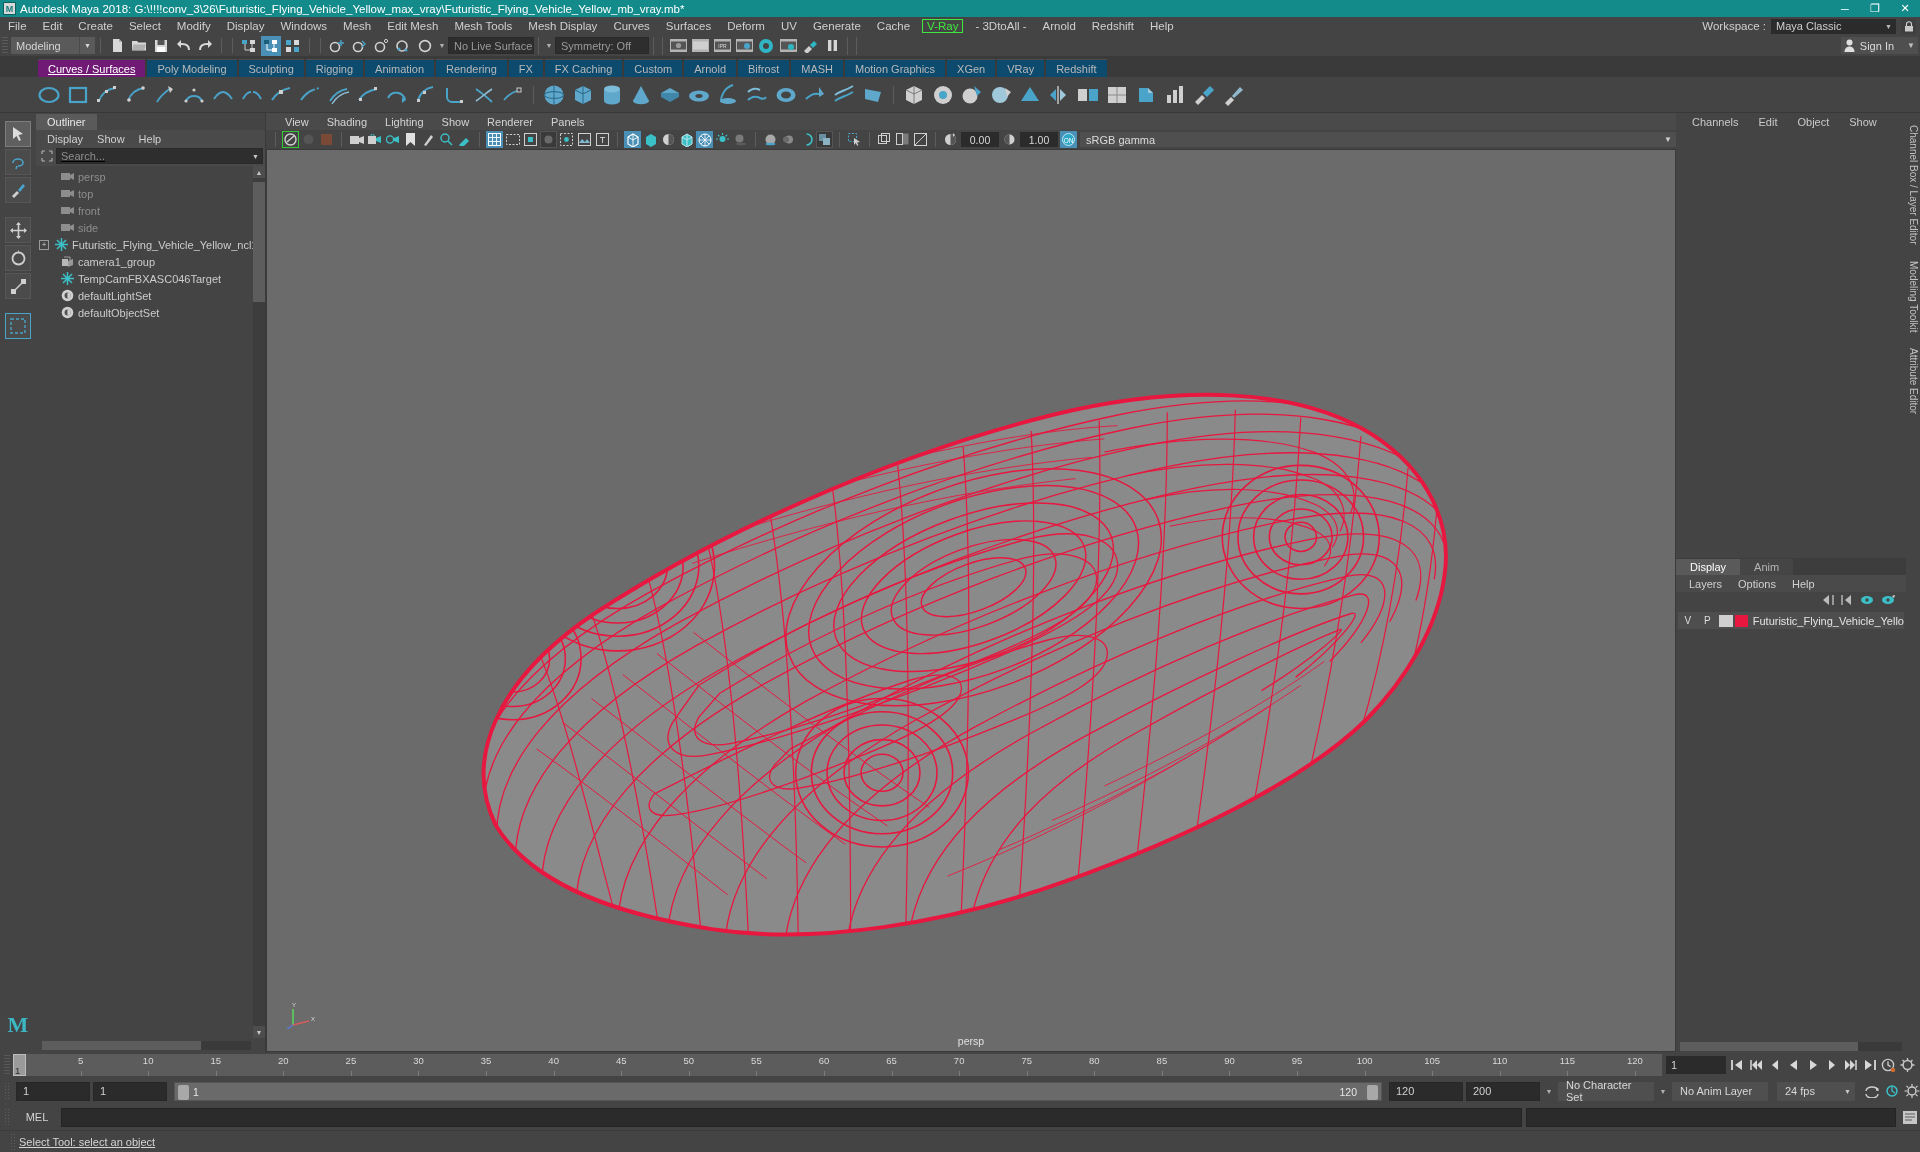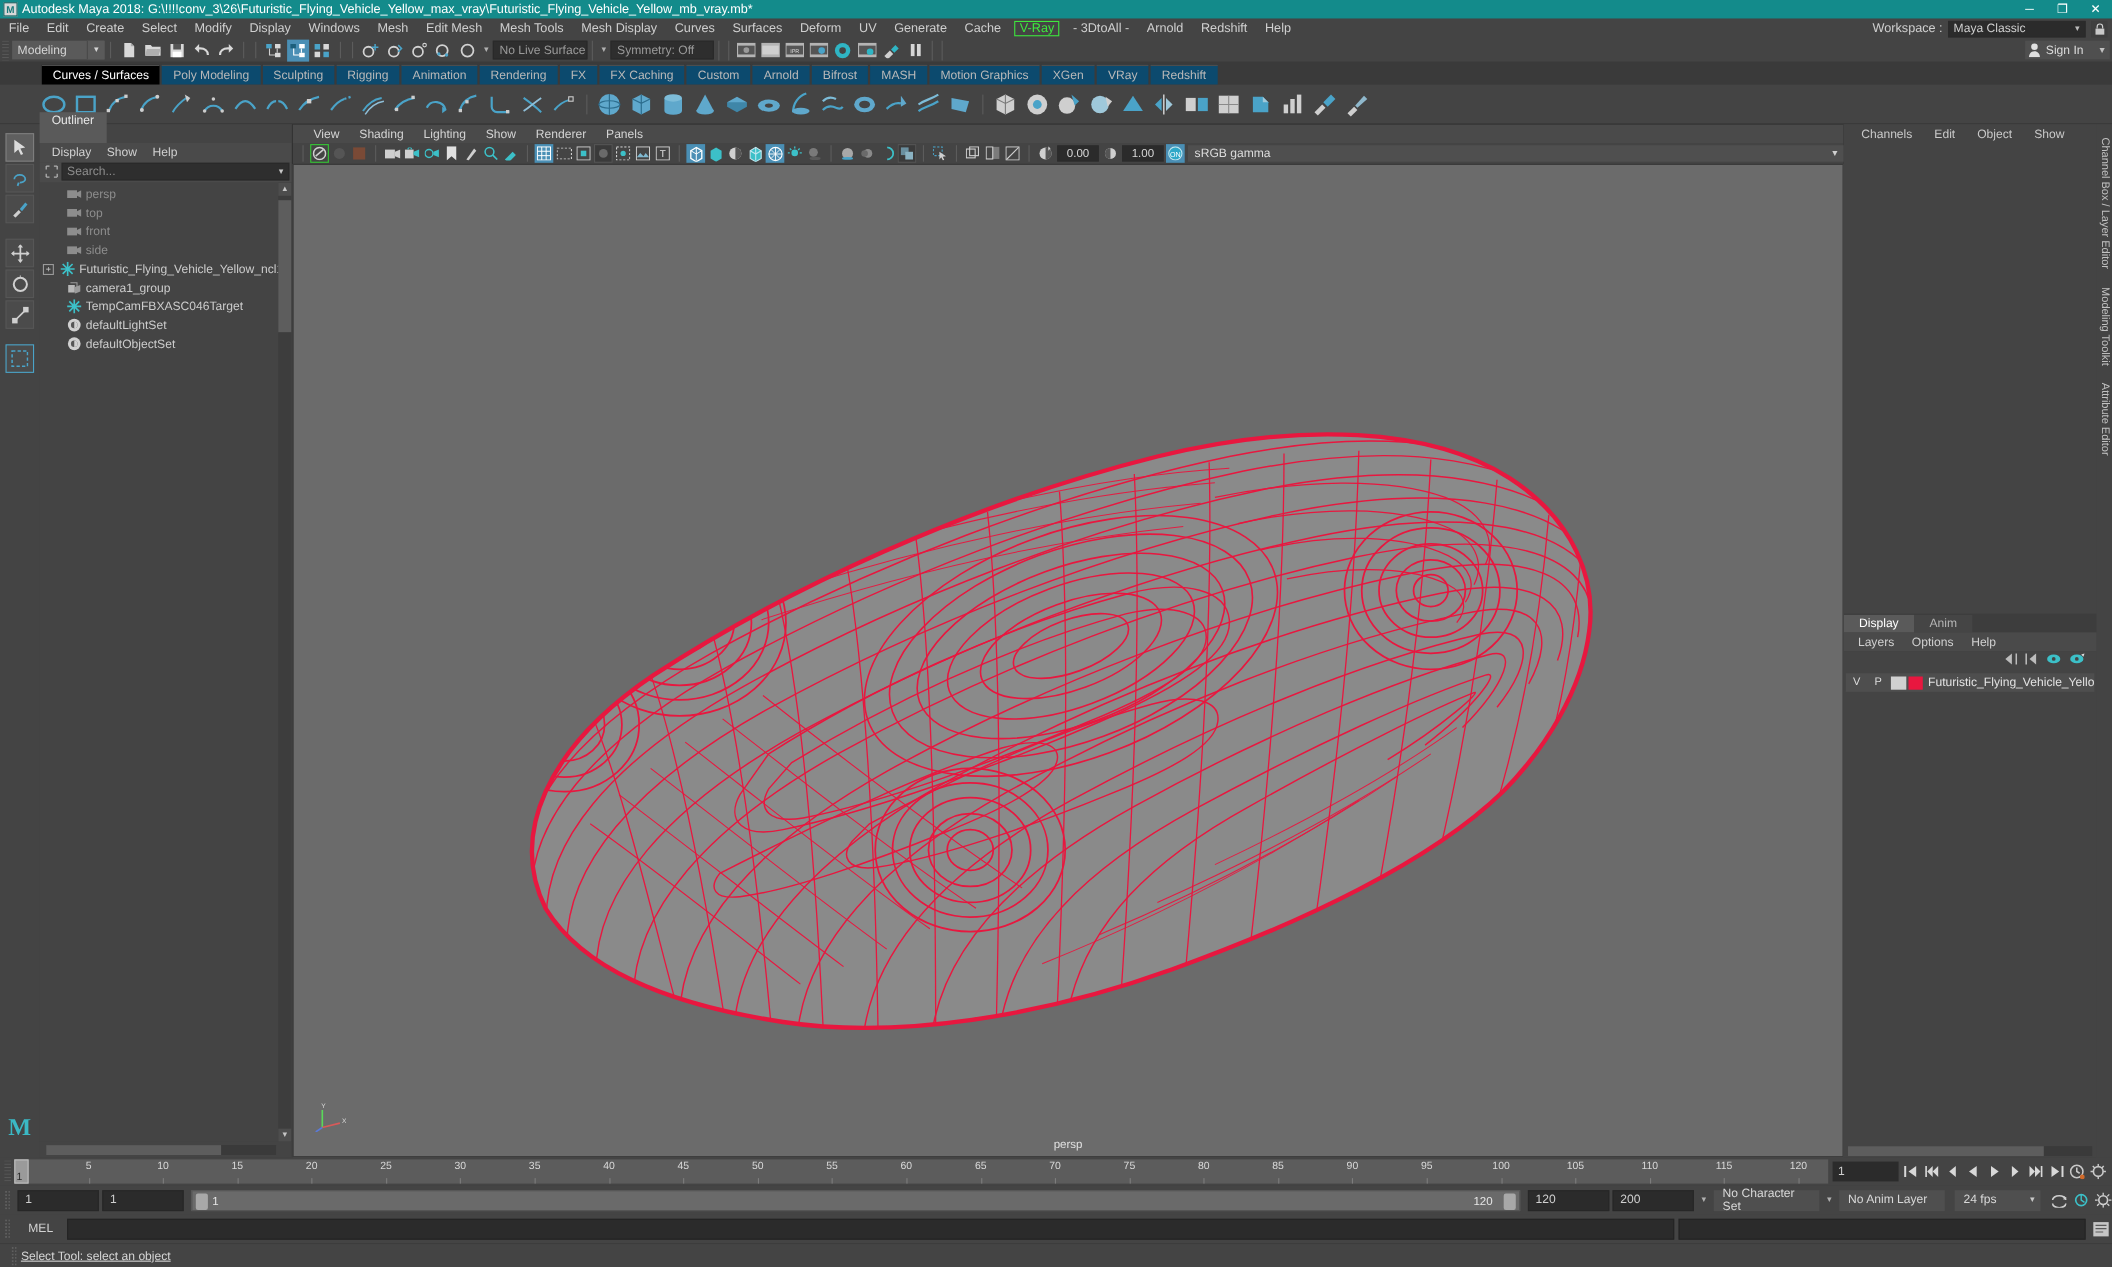--- a/index.html
+++ b/index.html
@@ -70,21 +70,21 @@
   .signin{ margin-left:auto; margin-right:2px; display:flex;align-items:center;
            background:#4f4f4f; height:17px; padding:0 3px; gap:5px; }
   .signin .lbl{ font-size:11px;color:#dcdcdc; }
   .signin .arw{ font-size:8px;color:#c0c0c0; margin-left:8px;}
 
   
   .shelf-tabs{ height:20px; background:#3a3a3a; display:flex; align-items:flex-end;
                flex:0 0 auto; padding-left:38px; }
   .shelf-tab{ font-size:11px; color:#b9b9b9; padding:0 10px; height:18px; line-height:18px;
               background:#0c4a6e; margin-right:2px; border-top:1px solid #4d4d4d;}
-  .shelf-tab.active{ background:#000000; color:#ffffff; }
+  .shelf-tab.active{ background:#701a75; color:#ffffff;text-decoration:underline; }
   .shelf-bar{ height:36px; background:#444444; display:flex; align-items:center;
               flex:0 0 auto; padding-left:36px; gap:3px; border-bottom:1px solid #383838;}
   .shelf-icon{ width:26px;height:26px;display:flex;align-items:center;justify-content:center; }
 
   
   .main{ flex:1 1 auto; display:flex; min-height:0; background:#444444; }
 
   
   .toolcol{ width:36px; background:#444444; display:flex; flex-direction:column;
             align-items:center; padding-top:8px; gap:2px; flex:0 0 auto; }
@@ -95,26 +95,26 @@
   .toolgap{ height:10px; }
   .maya-logo{ margin-top:auto; margin-bottom:14px; width:26px;height:26px;
               display:flex;align-items:center;justify-content:center;
               color:#3bb8c4;font-size:22px;font-weight:bold;font-family:"Liberation Serif",serif;}
 
   
   .outliner{ width:230px; background:#444444; display:flex;flex-direction:column;
              flex:0 0 auto; border-right:1px solid #3a3a3a; }
   .outliner-tabrow{ height:17px; background:#444; display:flex; align-items:flex-end; }
   .outliner-tab{ background:#5a5a5a; color:#e8e8e8; font-size:11px; padding:0 11px;
-                 height:28px; line-height:16px; }
+                 height:16px; line-height:16px; }
   .outliner-menu{ height:18px; display:flex; align-items:center; gap:0; padding-left:4px;
                   background:#4a4a4a; }
   .outliner-menu span{ font-size:11px; color:#d0d0d0; padding:0 7px; }
   .outliner-search{ height:18px; display:flex; align-items:center; background:#4a4a4a;
-                    padding:0 2px 2px 2px; }
+                    padding:0 2px 2px 2px;text-decoration:underline; }
   .osearch-icon{ width:18px;height:16px;display:flex;align-items:center;justify-content:center;}
   .osearch-field{ flex:1; height:16px; background:#2e2e2e; border:1px solid #2a2a2a;
                   color:#8d8d8d; font-size:11px; display:flex;align-items:center;
                   padding-left:4px; position:relative;}
   .osearch-field .arw{ position:absolute;right:3px;font-size:7px;color:#c8c8c8;}
   .outliner-list{ flex:1; background:#444444; overflow:hidden; padding-top:2px; position:relative;}
   .orow{ height:17px; display:flex; align-items:center; font-size:11px; padding-left:10px;
          color:#cccccc; gap:4px; }
   .orow.dim{ color:#8d8d8d; }
   .orow .exp{ width:10px;height:10px;border:1px solid #9a9a9a; font-size:8px;

